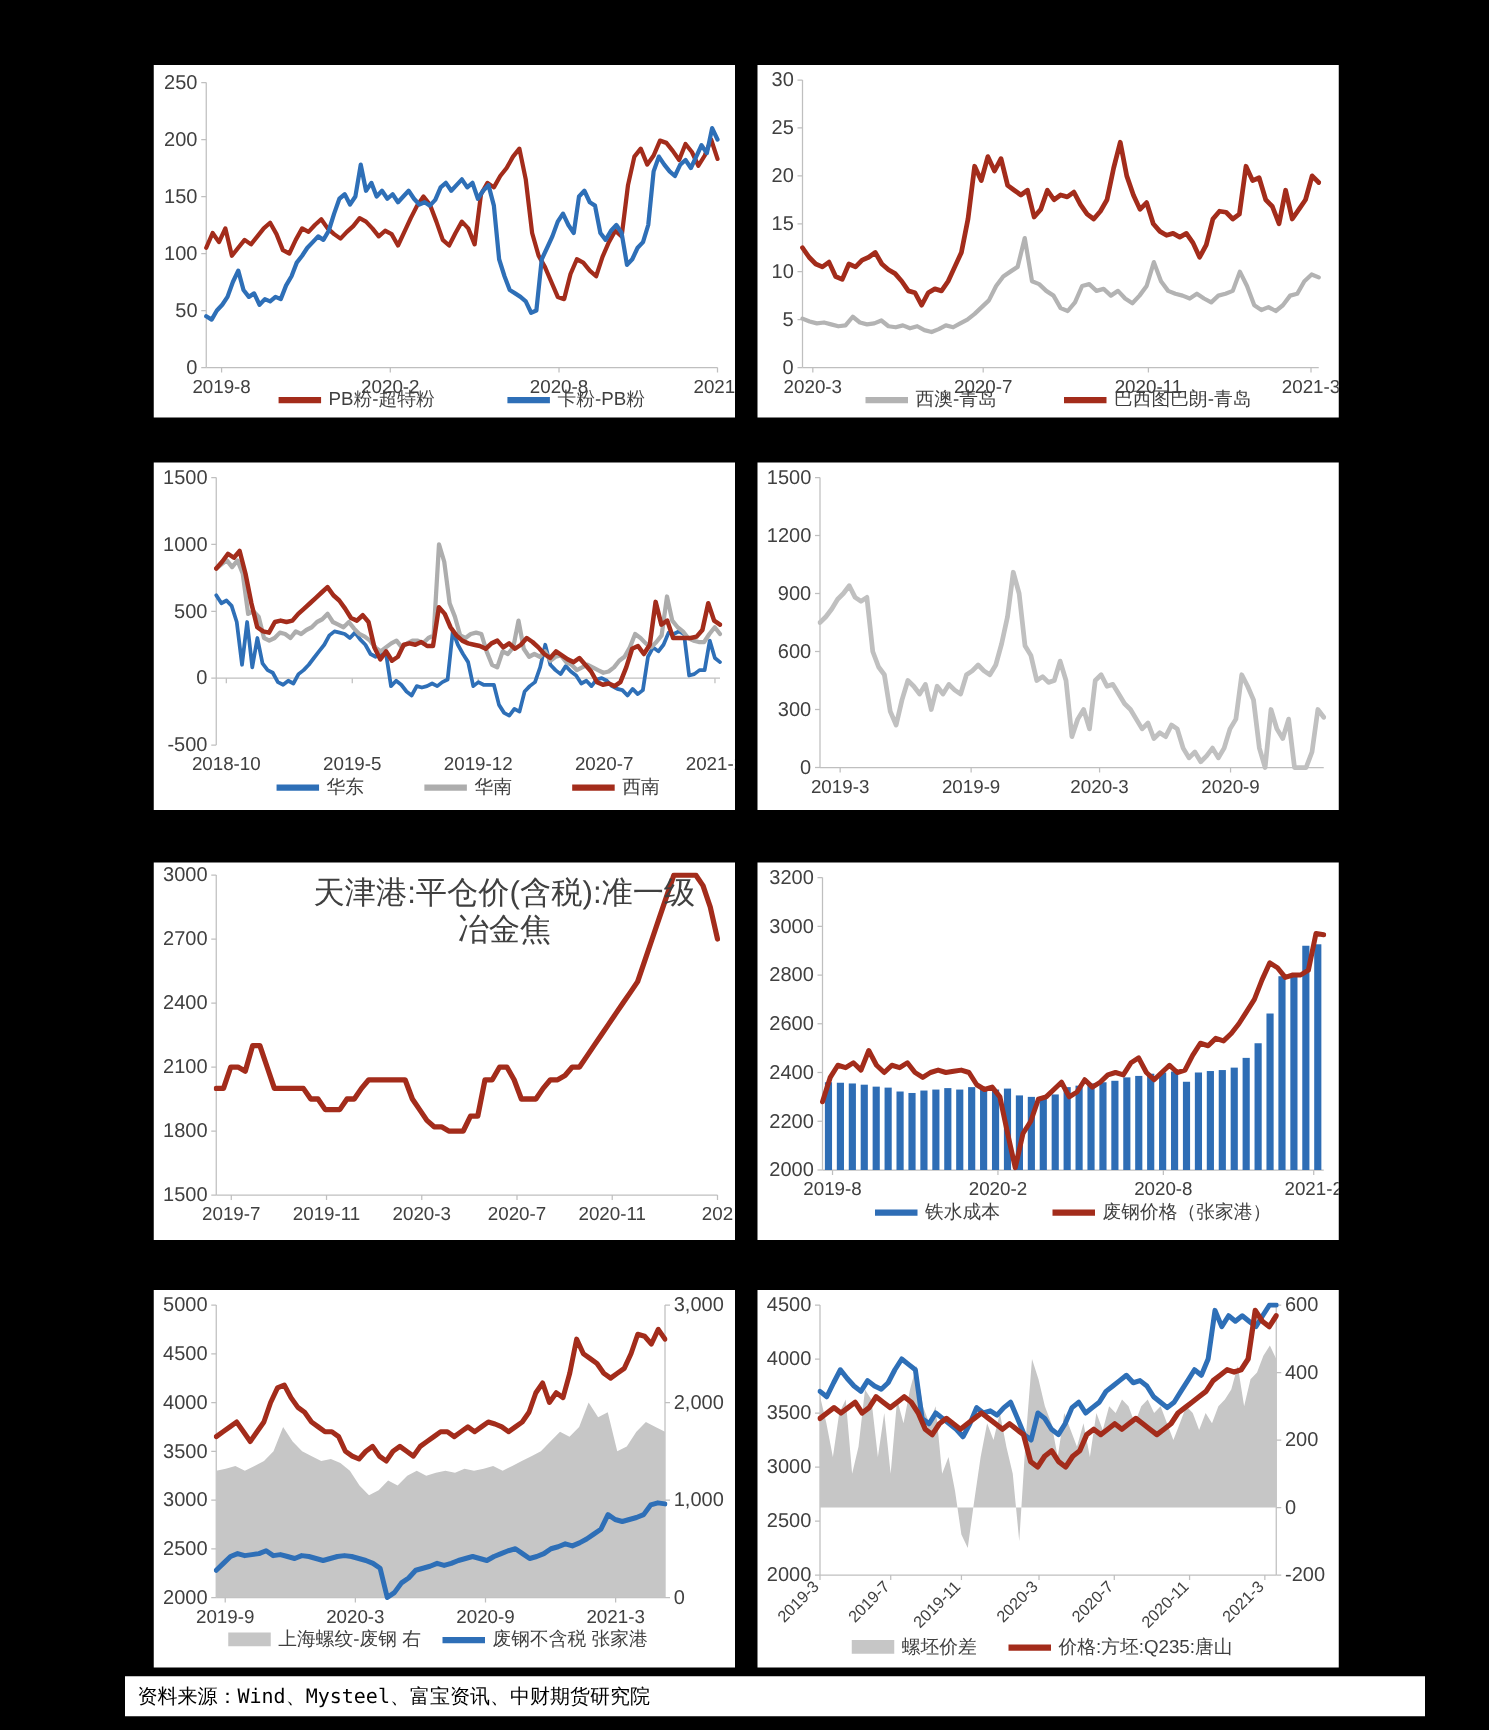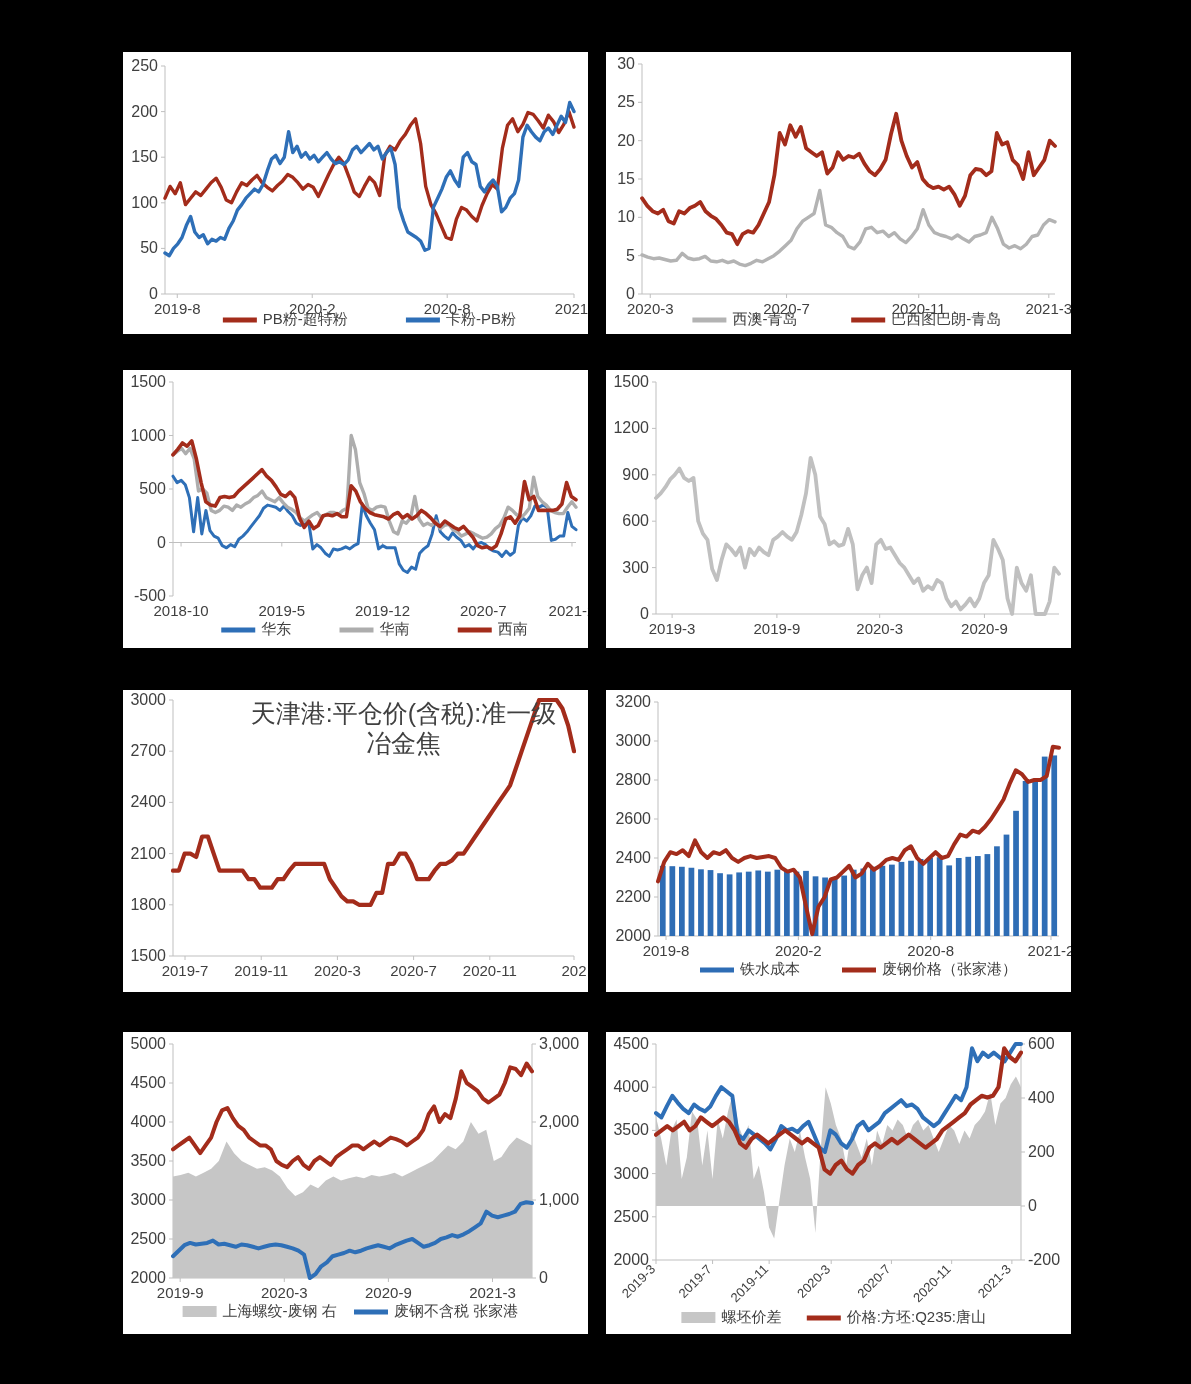--- a/index.html
+++ b/index.html
@@ -427,13 +427,16 @@
         <g>
           <rect x="75.39999999999998" y="280" width="34" height="11" fill="#C6C6C6"></rect>
           <text x="115.39999999999998" y="290" text-anchor="start" font-size="15">螺坯价差</text>
         </g>
         <g>
           <line x1="200.79999999999995" y1="286" x2="234.79999999999995" y2="286" stroke="#A32C1B" stroke-width="5"></line>
           <text x="240.79999999999995" y="290" text-anchor="start" font-size="15">价格:方坯:Q235:唐山</text>
         </g>
       </svg>
     </figure>
+  <div id="source-bar">
+    <span>资料来源：Wind、Mysteel、富宝资讯、中财期货研究院</span>
+  </div>
 </div>
 
 </body></html>

